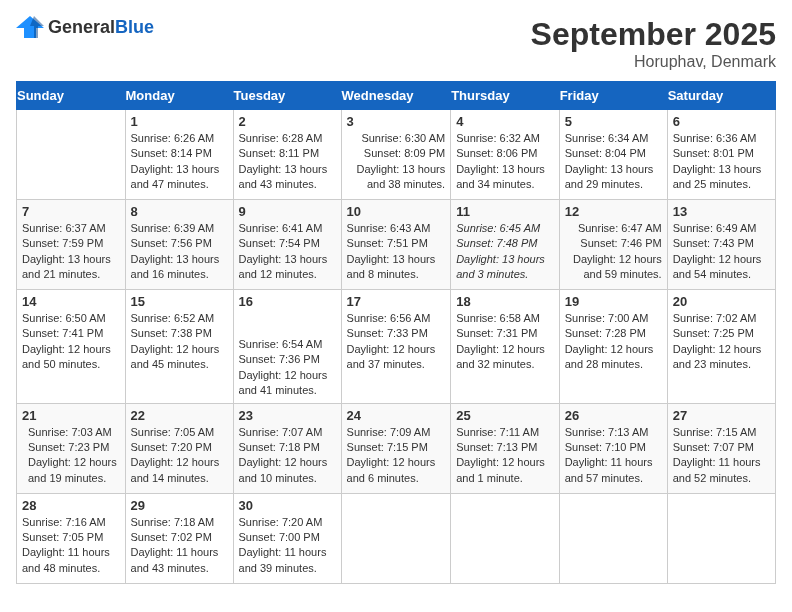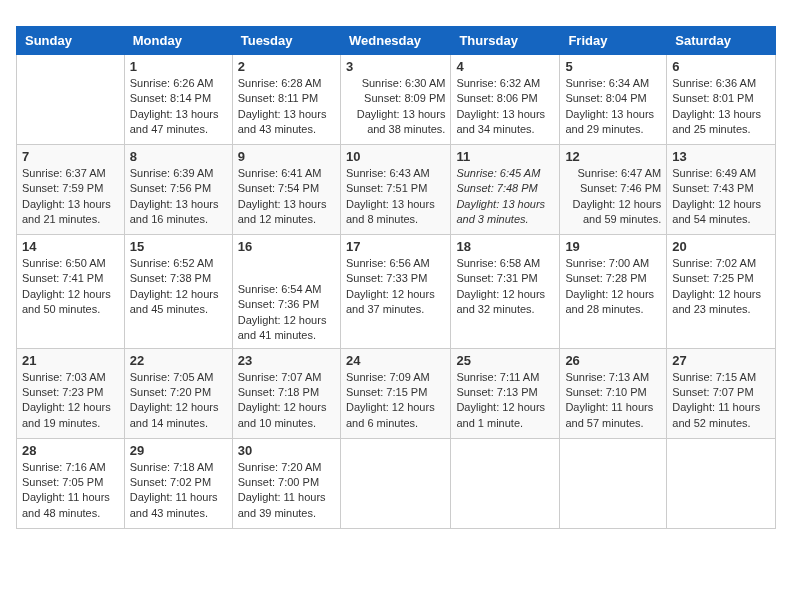--- a/index.html
+++ b/index.html
@@ -39,21 +39,21 @@
       color: #555;
     }
     table {
       width: 100%;
       border-collapse: collapse;
       font-size: 11px;
     }
     thead tr th {
       background-color: #1565c0;
       color: #fff;
-      padding: 6px 8px;
+      padding: 6px 0;
       text-align: left;
       font-size: 13px;
       font-weight: bold;
       border: 1px solid #1565c0;
     }
     tbody tr td {
       border: 1px solid #ccc;
       vertical-align: top;
       padding: 4px 5px;
       min-height: 80px;
@@ -76,20 +76,33 @@
       background-color: #f9f9f9;
     }
     tbody tr td.empty {
       background: #fff;
     }
   </style>
 </head>
 <body>
 
 <div class="header">
+  <div class="logo">
+    <svg class="logo-icon" viewBox="0 0 28 22" xmlns="http://www.w3.org/2000/svg">
+      <polygon points="14,0 28,12 20,12 20,22 8,22 8,12 0,12" fill="#1e90ff"></polygon>
+      <polygon points="18,0 28,10 22,10 22,22 18,22 18,10 14,10" fill="#003f8a" opacity="0.5"></polygon>
+    </svg>
+    <div>
+      <span style="font-size:18px;font-weight:bold;color:#333;">General</span><span style="font-size:18px;font-weight:bold;color:#1565c0;">Blue</span>
+    </div>
+  </div>
+  <div class="title-block">
+    <h1>September 2025</h1>
+    <h2>Horuphav, Denmark</h2>
+  </div>
 </div>
 
 <table>
   <thead>
     <tr>
     <th>Sunday</th>
         <th>Monday</th>
         <th>Tuesday</th>
         <th>Wednesday</th>
         <th>Thursday</th>
@@ -241,21 +254,21 @@
           <span class="day-number">20</span>
           <div class="day-info" style="white-space: pre-line;">Sunrise: 7:02 AM
 Sunset: 7:25 PM
 Daylight: 12 hours
 and 23 minutes.</div>
         </td>
       </tr>
       <tr>
         <td>
           <span class="day-number">21</span>
-          <div class="day-info" style="white-space: pre-line;">Sunrise: 7:03 AM
+          <div class="day-info" style="white-space: pre-line; margin-left: 6px;">Sunrise: 7:03 AM
 Sunset: 7:23 PM
 Daylight: 12 hours
 and 19 minutes.</div>
         </td>
         <td>
           <span class="day-number">22</span>
           <div class="day-info" style="white-space: pre-line;">Sunrise: 7:05 AM
 Sunset: 7:20 PM
 Daylight: 12 hours
 and 14 minutes.</div>

